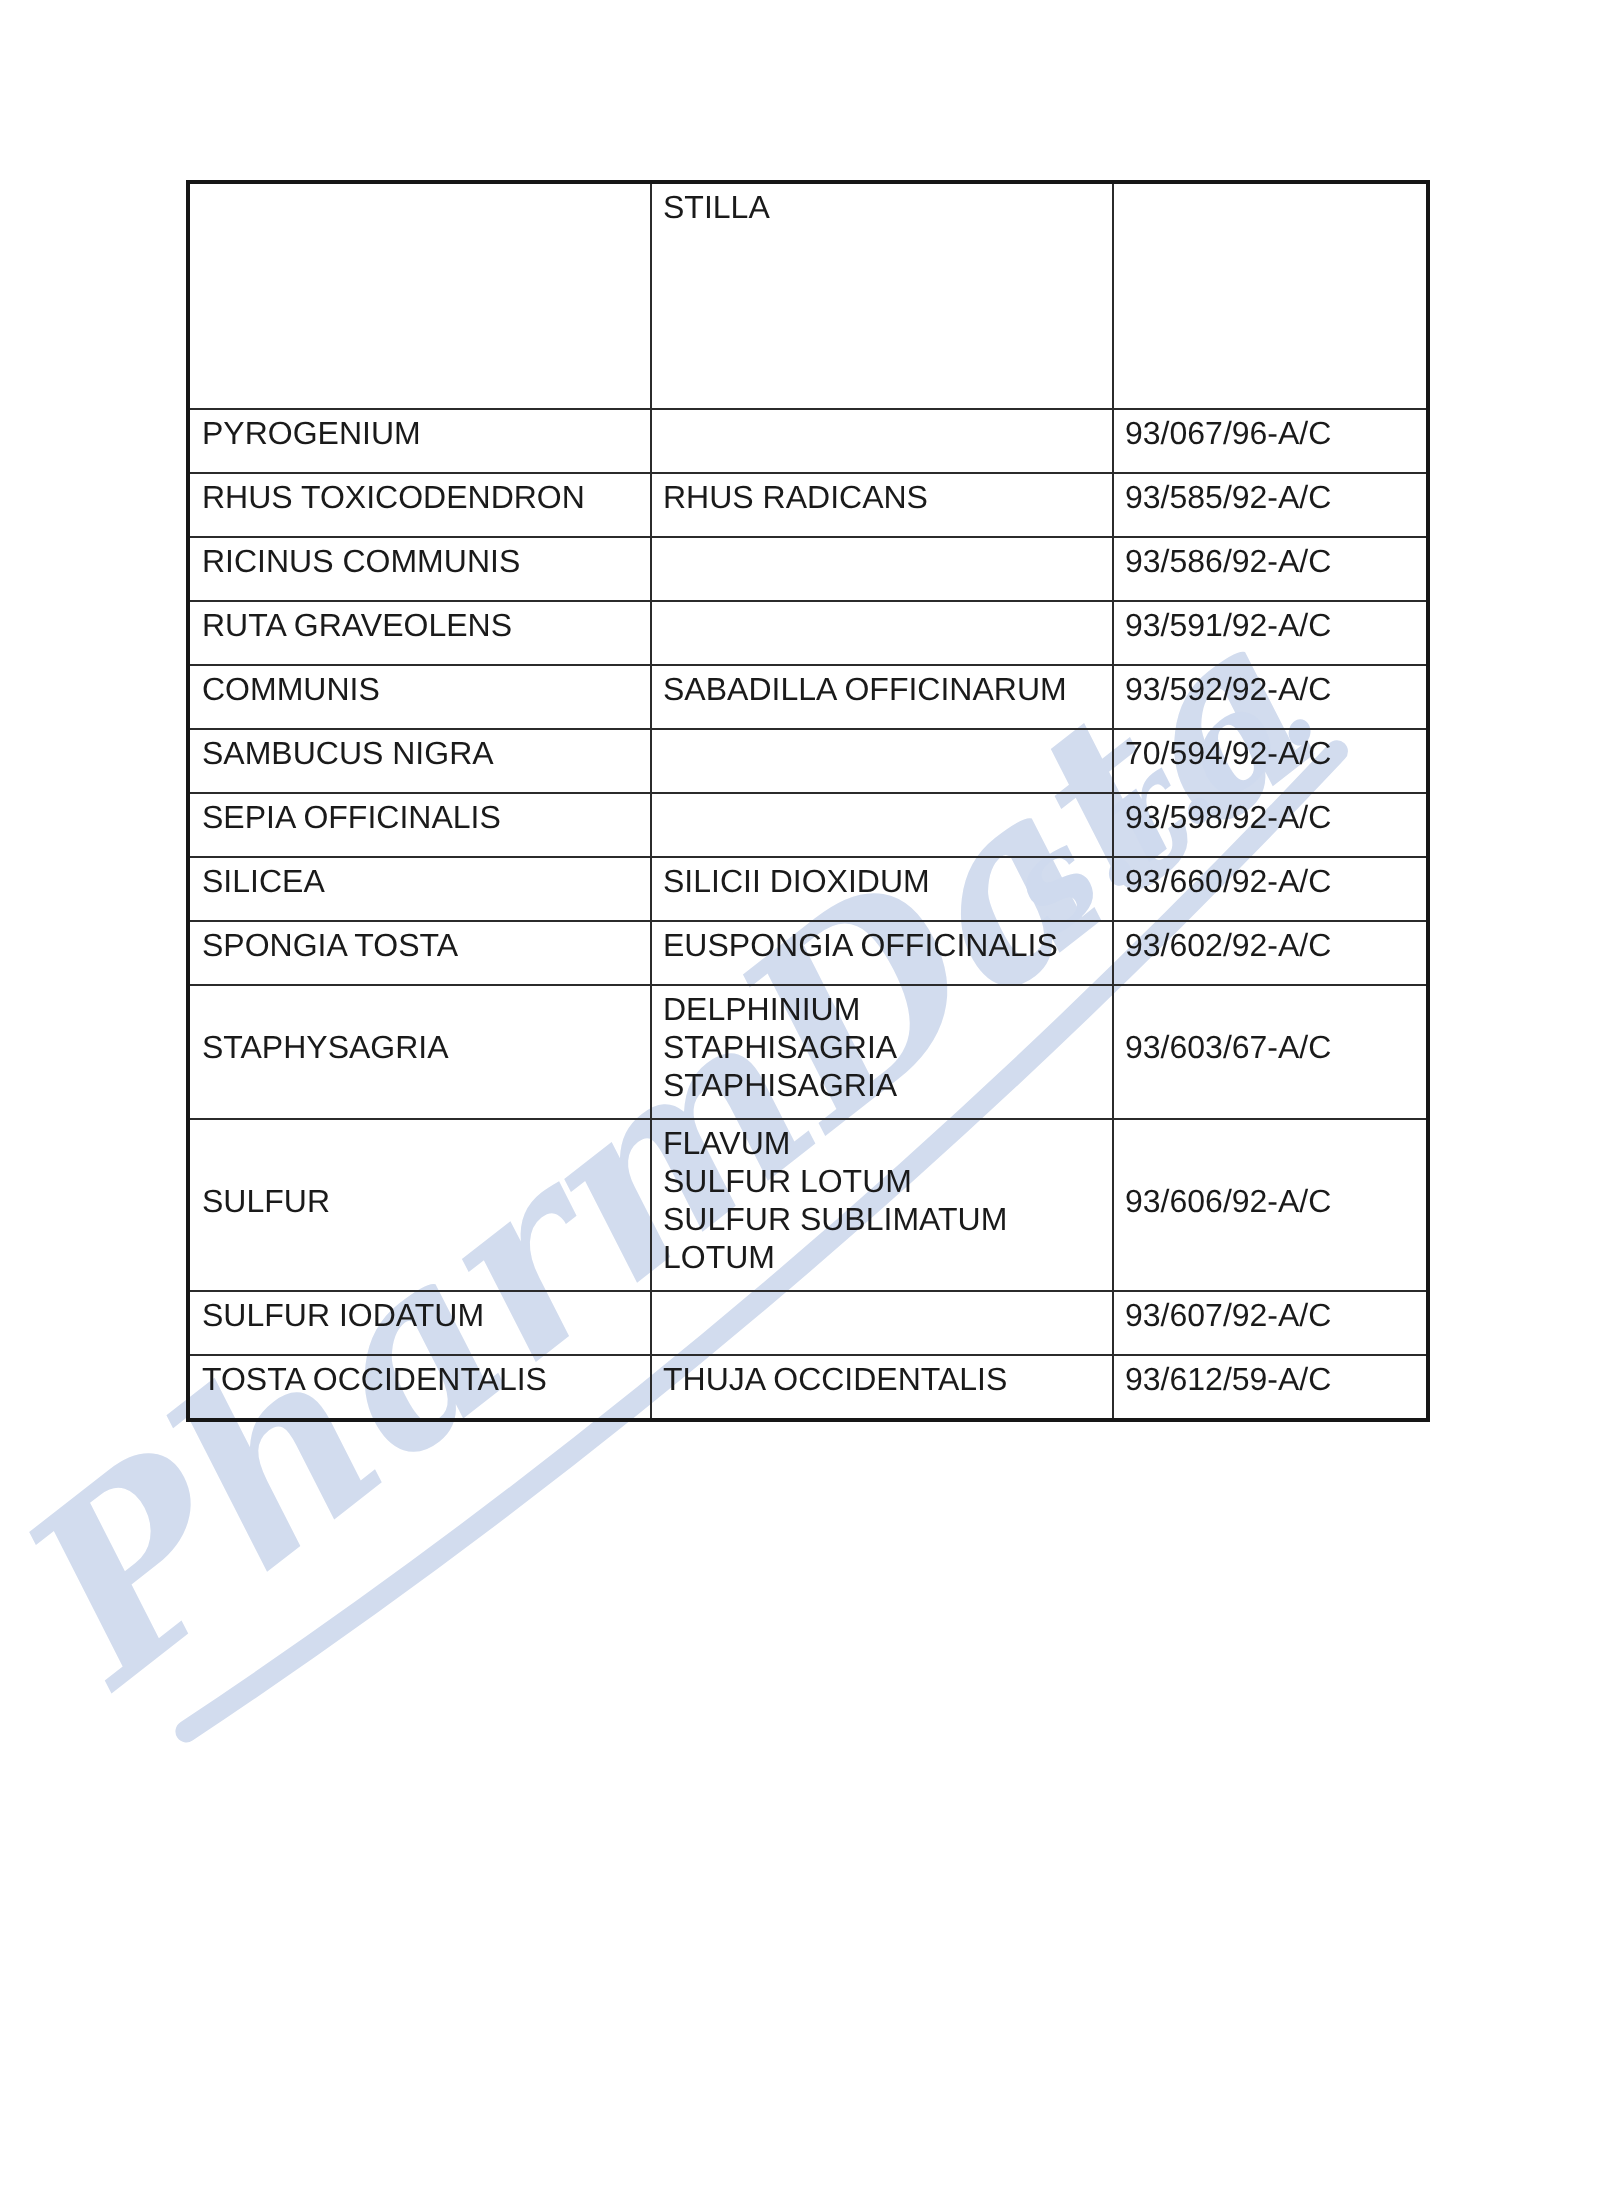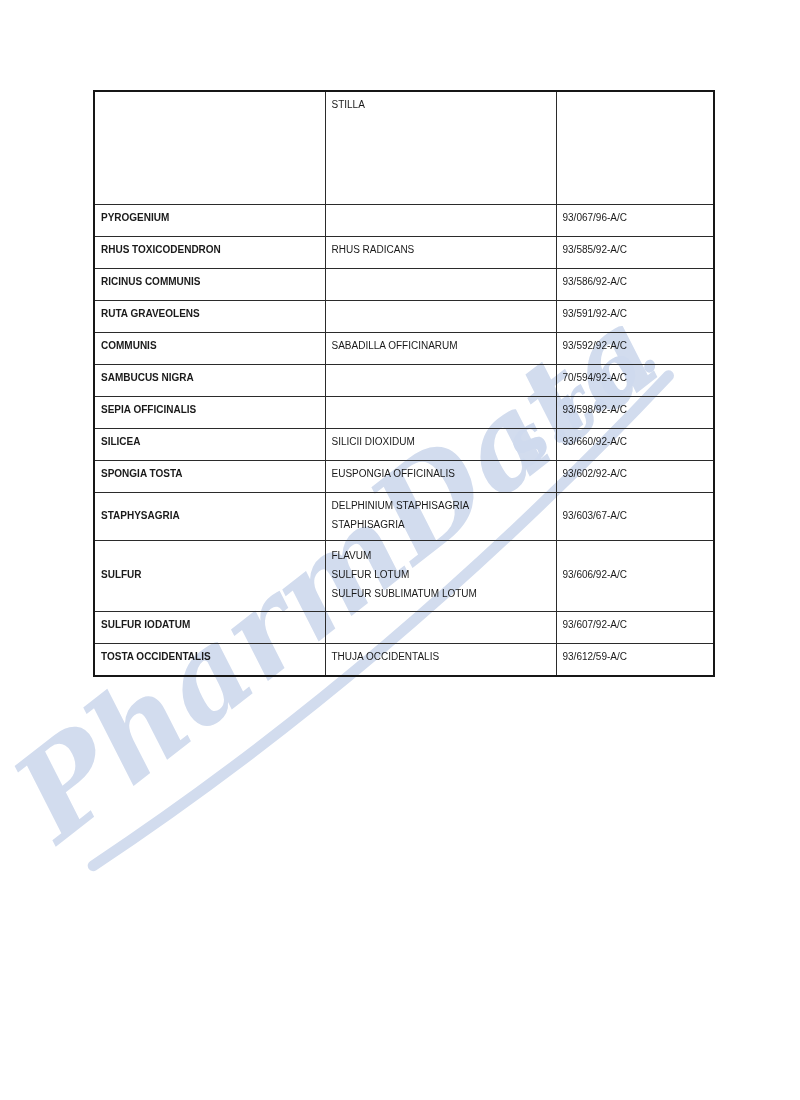--- a/index.html
+++ b/index.html
@@ -45,25 +45,25 @@
     border: 2.5px solid #161616;
   }
   col.c1 { width: 231px; }
   col.c2 { width: 231px; }
   col.c3 { width: 158px; }
 
   td {
     border: 1.5px solid #2b2b2b;
     padding: 3px 6px 9px 6px;
     vertical-align: middle;
-    font-size: 10px;
+    font-size: 16px;
     line-height: 19px;
     overflow: hidden;
   }
-  td.c-name { font-weight: bold; }
+  td.c-name { font-weight: normal; }
   td.c-syn  { white-space: pre-line; }
   td.c-reg  { }
 
   tr.r-first td { height: 100px; vertical-align: top; }
   tr.r-1 td { height: 18px; }
   tr.r-2 td { height: 34px; padding-bottom: 6px; }
   tr.r-3 td { height: 61px; padding-bottom: 6px; }
 </style>
 </head>
 <body>

